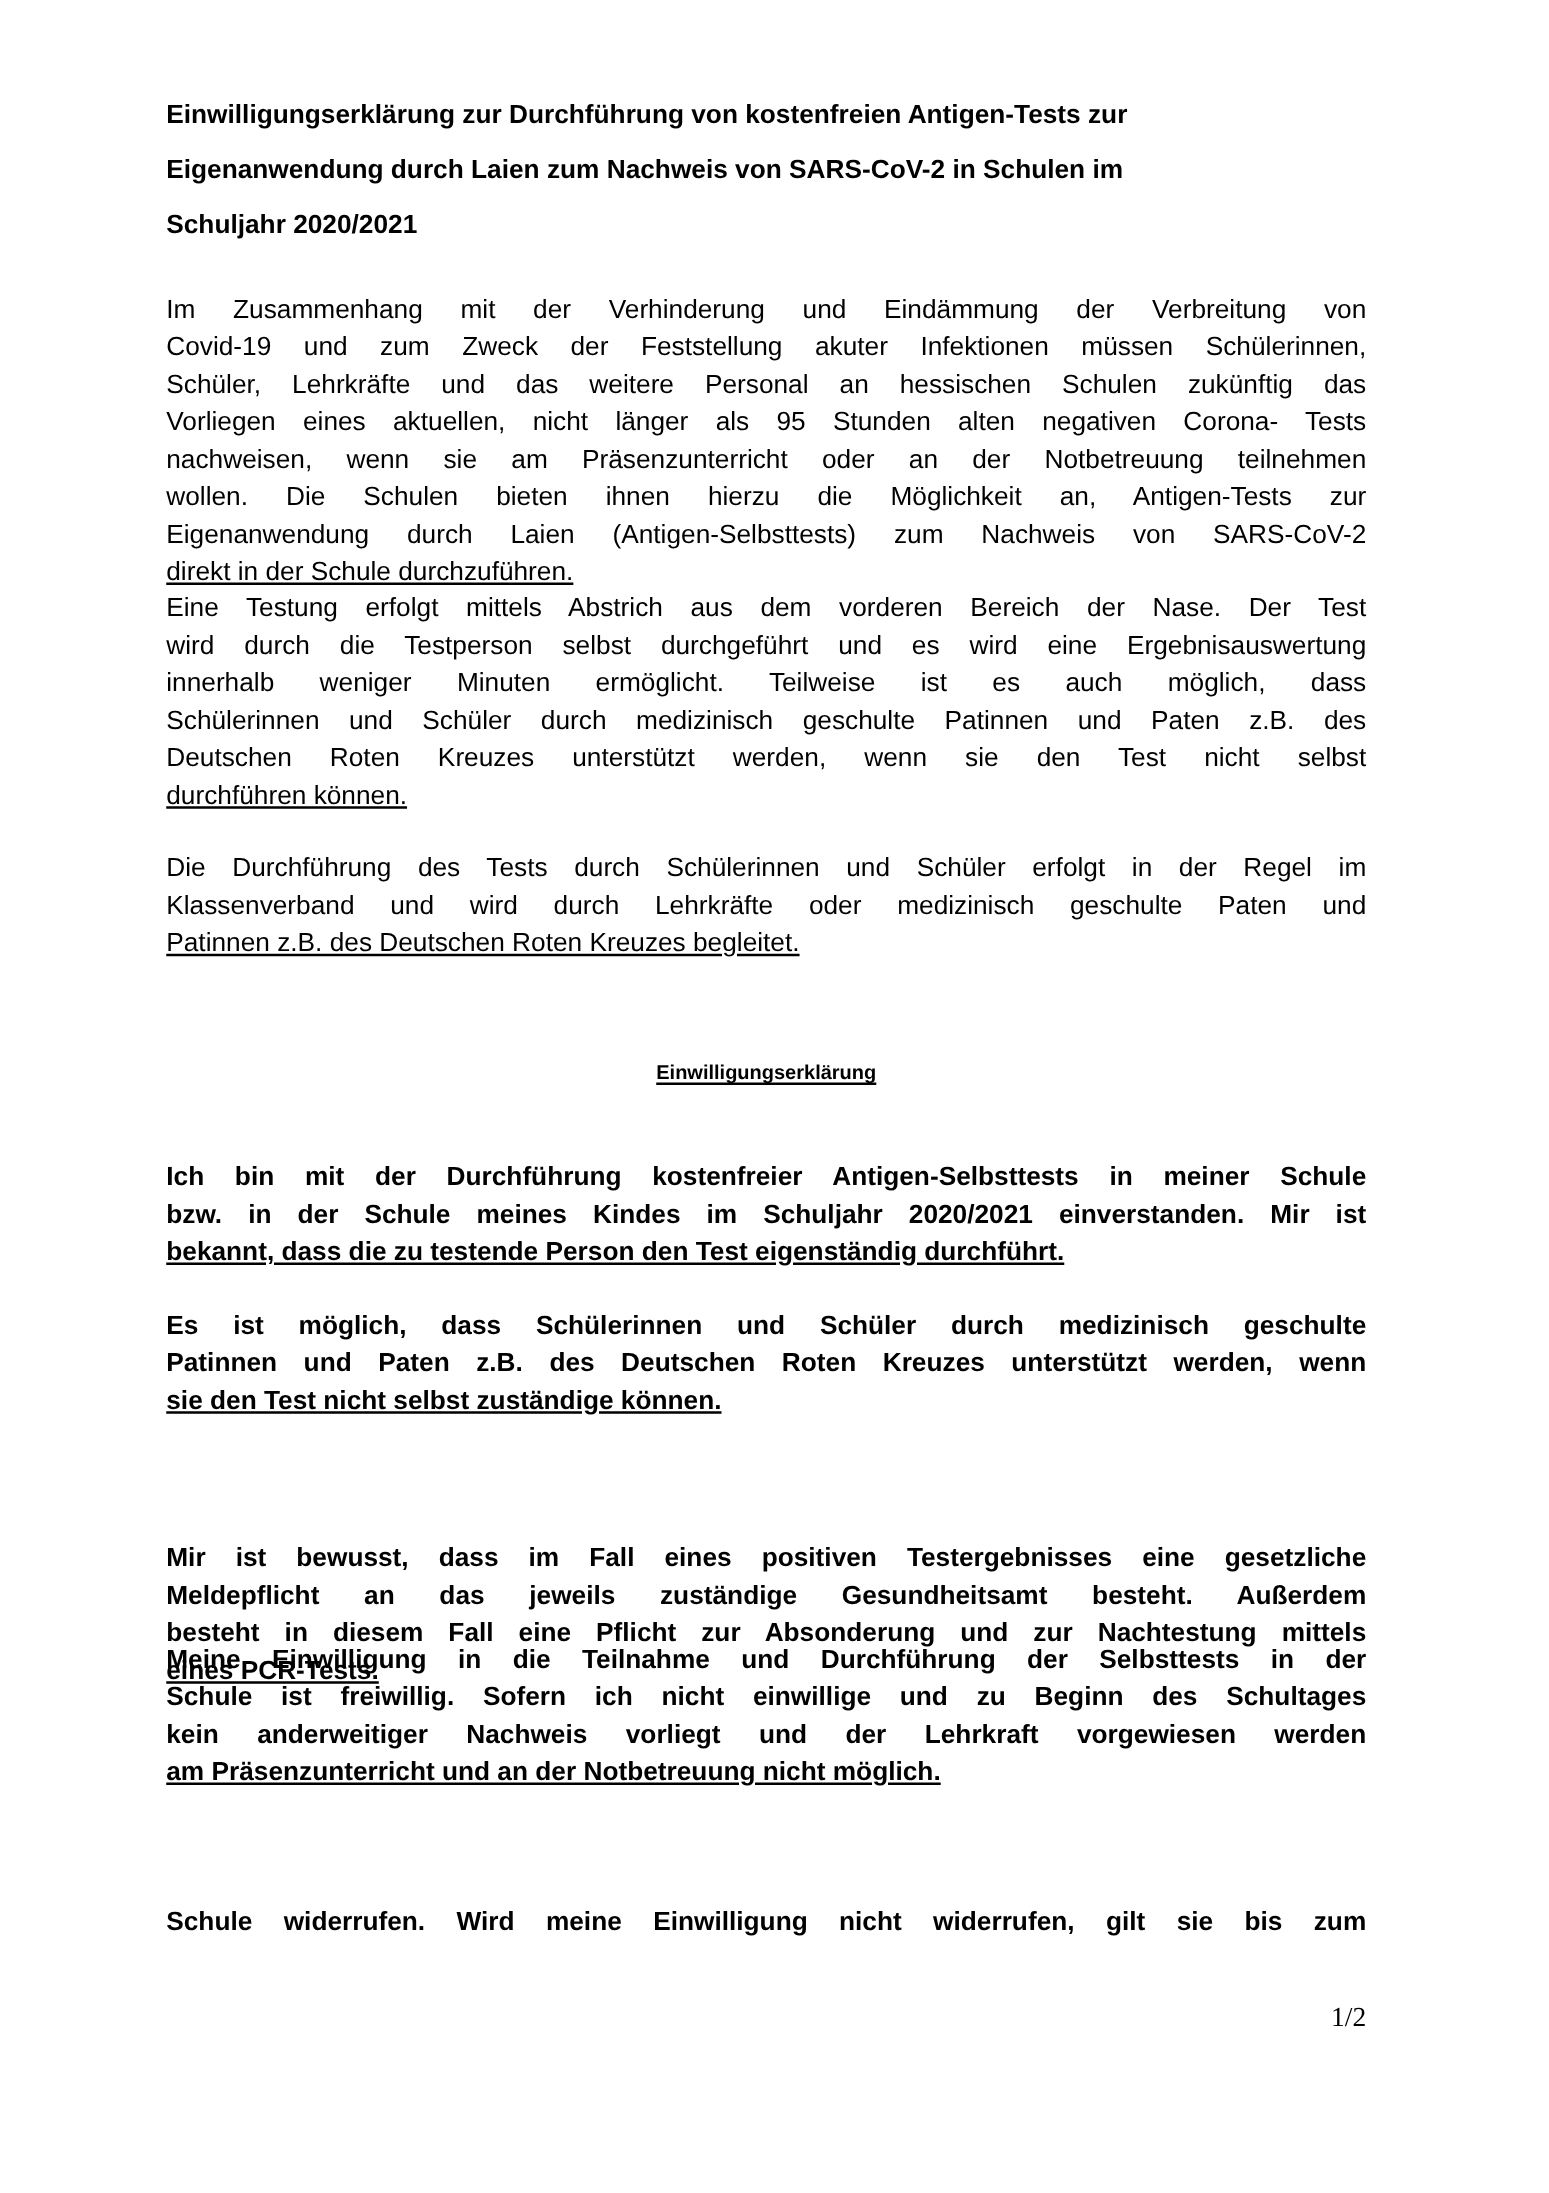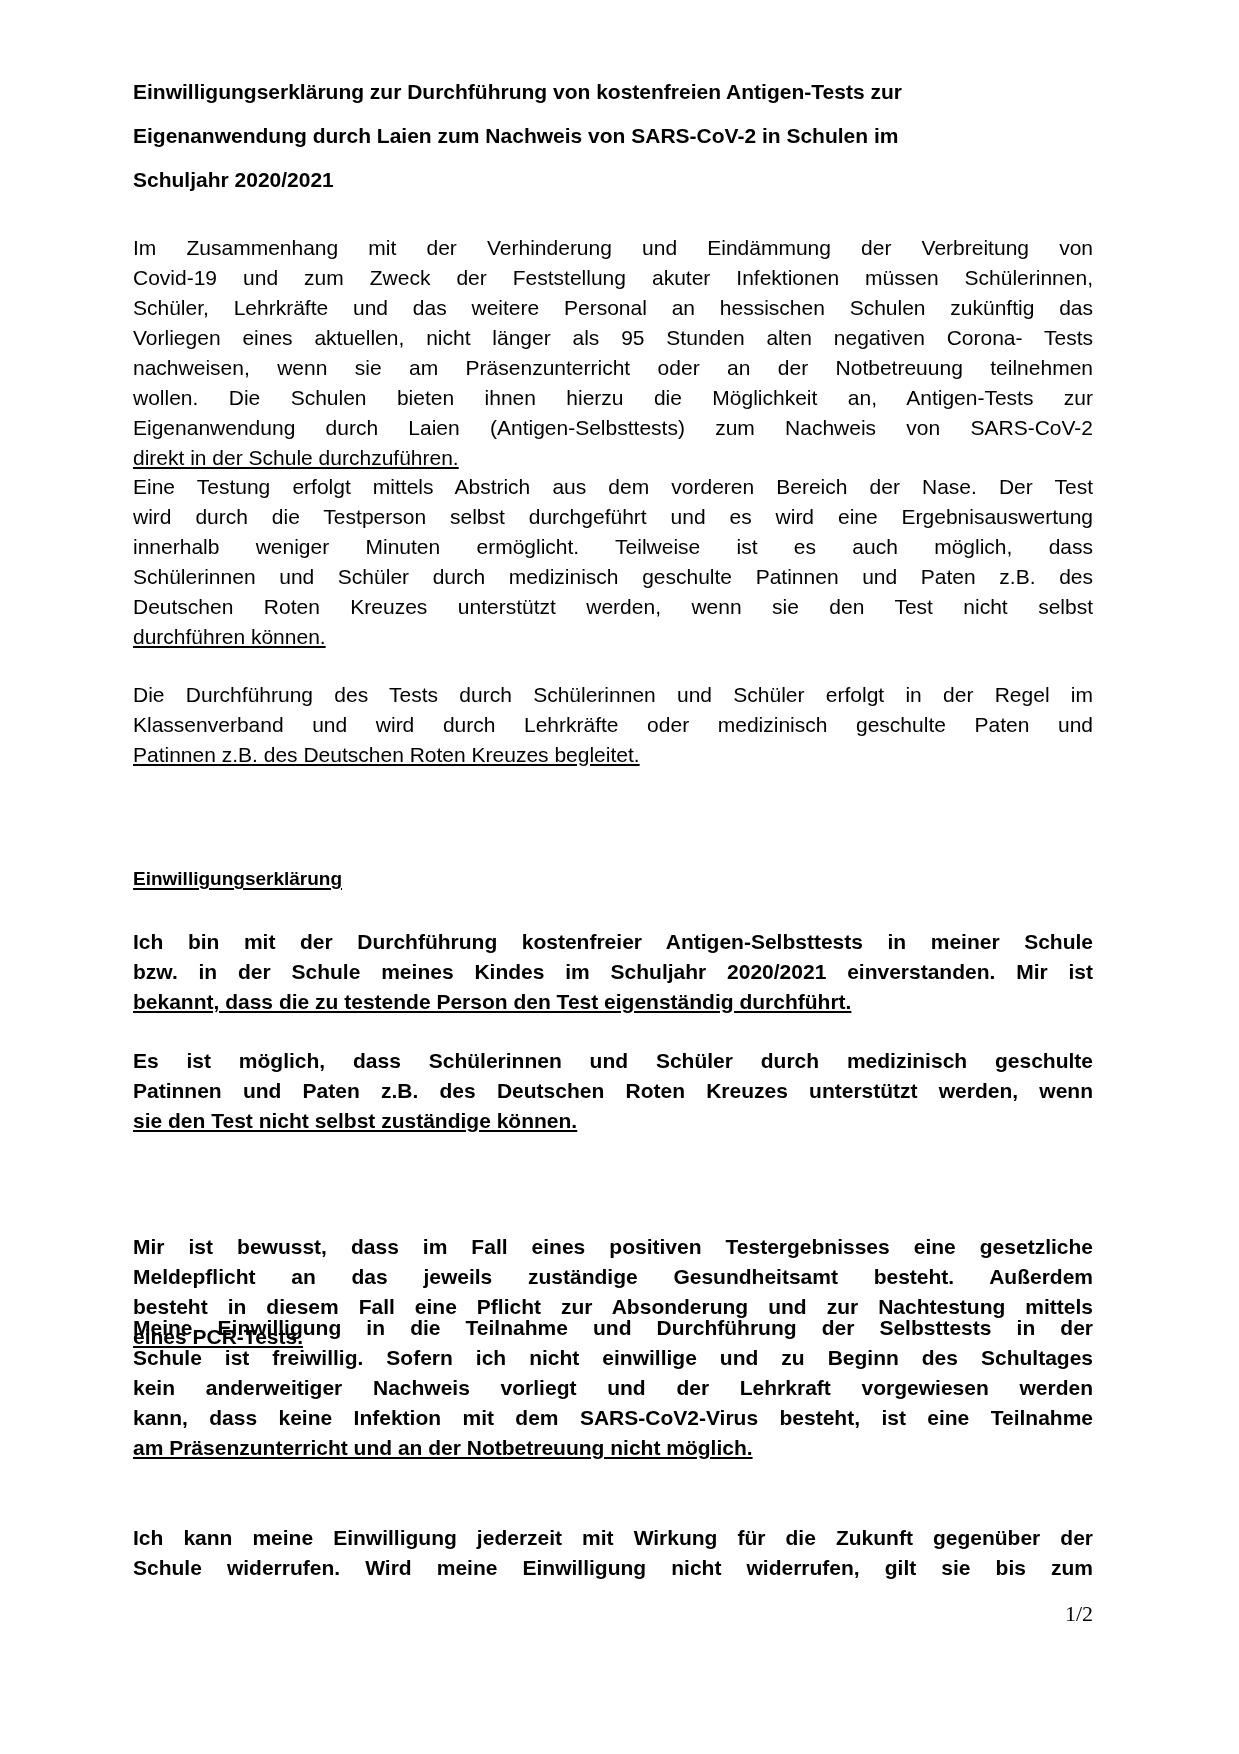--- a/index.html
+++ b/index.html
@@ -56,25 +56,26 @@
     .line-inner {
       display: inline-block;
       width: 100%;
       white-space: normal;
       text-align: justify;
       text-align-last: justify;
     }
     .line.last .line-inner { text-align-last: left; text-decoration: underline; }
     .heading {
       position: absolute;
-      top: 864px;
+      top: 844px;
       left: 0;
       width: 960px;
+      text-align: center;
       font-weight: bold;
-      font-size: 19px;
+      font-size: 16px;
       line-height: 30px;
       margin: 0;
     }
     .heading span {
       text-decoration: underline;
       text-decoration-thickness: 2px;
       text-underline-offset: 3px;
     }
     .page-number {
       position: absolute;
@@ -142,23 +143,21 @@
     <span class="line"><span class="line-inner">Mir ist bewusst, dass im Fall eines positiven Testergebnisses eine gesetzliche</span></span>
     <span class="line"><span class="line-inner">Meldepflicht an das jeweils zuständige Gesundheitsamt besteht. Außerdem</span></span>
     <span class="line"><span class="line-inner">besteht in diesem Fall eine Pflicht zur Absonderung und zur Nachtestung mittels</span></span>
     <span class="line last"><span class="line-inner">eines PCR-Tests.</span></span>
   </p>
 
   <p class="para bold" style="top:1313px;">
     <span class="line"><span class="line-inner">Meine Einwilligung in die Teilnahme und Durchführung der Selbsttests in der</span></span>
     <span class="line"><span class="line-inner">Schule ist freiwillig. Sofern ich nicht einwillige und zu Beginn des Schultages</span></span>
     <span class="line"><span class="line-inner">kein anderweitiger Nachweis vorliegt und der Lehrkraft vorgewiesen werden</span></span>
-    <span class="line"><span class="line-inner">kann, dass keine Infektion mit dem SARS-CoV2-Virus besteht, ist eine Teilnahme</span></span>
     <span class="line last"><span class="line-inner">am Präsenzunterricht und an der Notbetreuung nicht möglich.</span></span>
   </p>
 
   <p class="para bold" style="top:1523px;">
-    <span class="line"><span class="line-inner">Ich kann meine Einwilligung jederzeit mit Wirkung für die Zukunft gegenüber der</span></span>
     <span class="line"><span class="line-inner">Schule widerrufen. Wird meine Einwilligung nicht widerrufen, gilt sie bis zum</span></span>
   </p>
 
   <div class="page-number">1/2</div>
 </div>
 
 </body></html>

